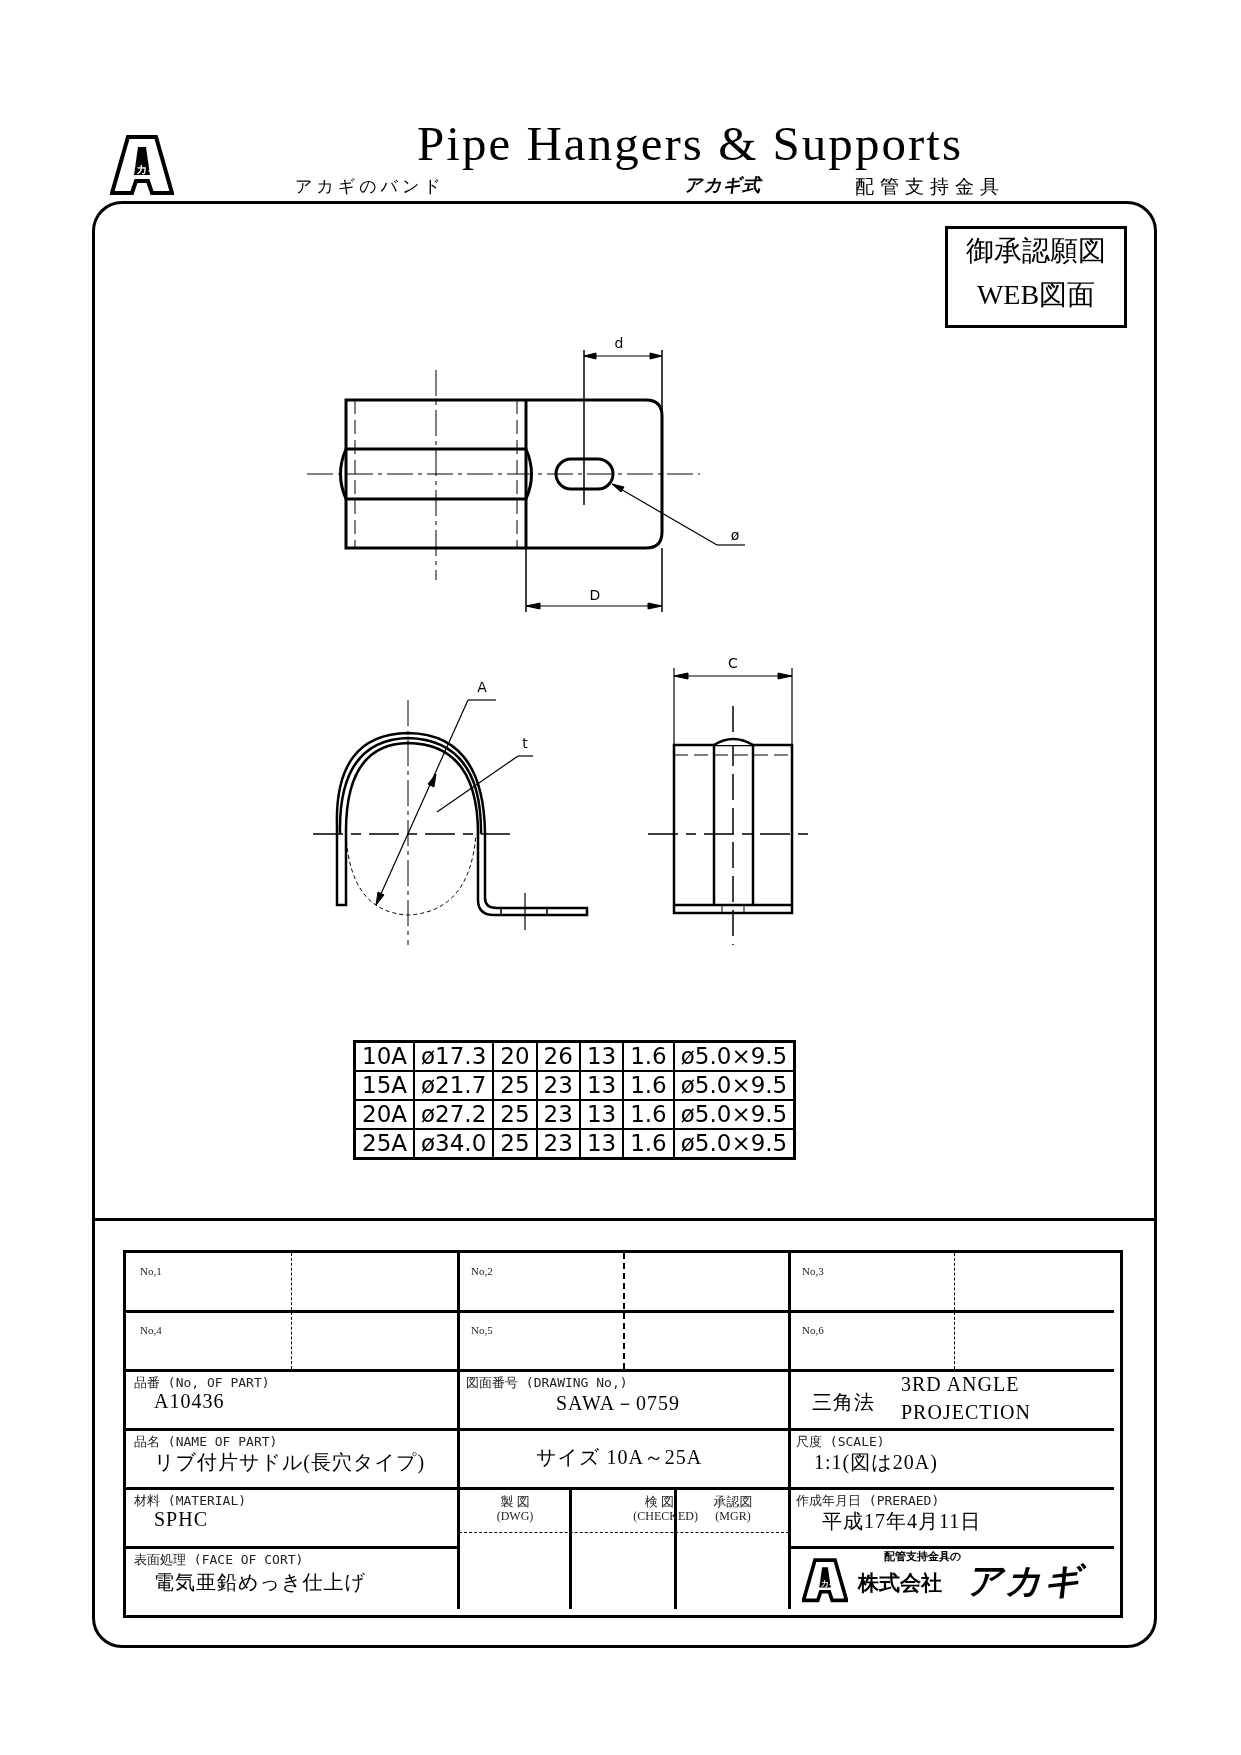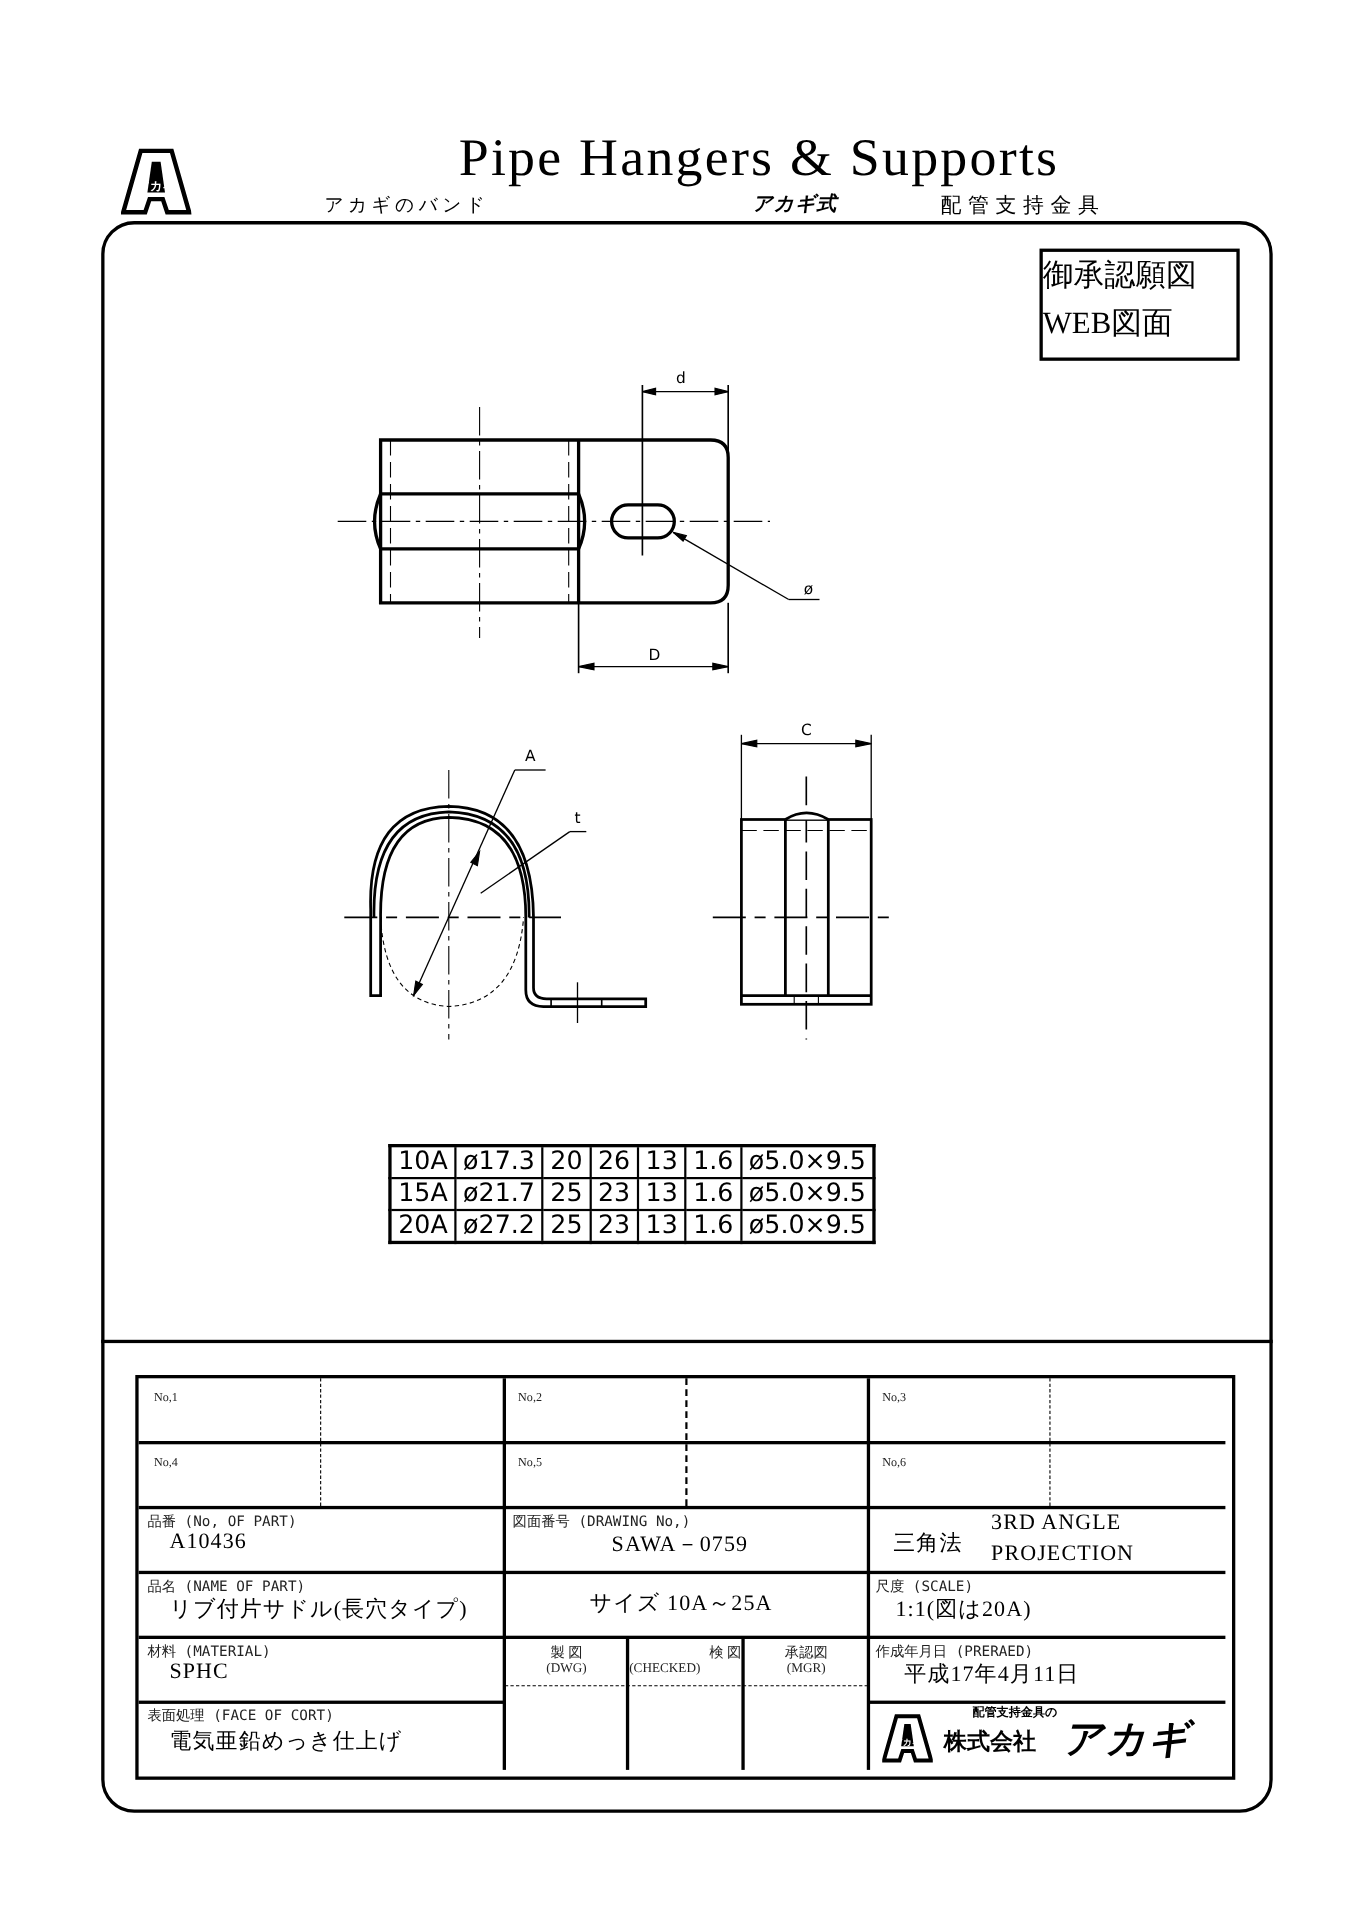--- a/index.html
+++ b/index.html
@@ -5,21 +5,21 @@
   html, body { margin:0; padding:0; background:#fff; }
   body { width:1241px; height:1755px; position:relative; overflow:hidden; font-family:"Liberation Serif", serif; color:#000; }
   .abs { position:absolute; }
   .logo { left:110px; top:135px; width:64px; height:62px; }
   .title { left:340px; top:116px; width:700px; text-align:center; font-family:"Liberation Serif", serif; font-size:48px; letter-spacing:2px; transform:scaleX(1.02); }
   .sub-left { left:295px; top:175px; font-family:"DejaVu Sans", sans-serif; font-size:17px; letter-spacing:4px; }
   .sub-brand { left:684px; top:173px; font-family:"DejaVu Sans", sans-serif; font-size:18px; font-weight:bold; font-style:italic; letter-spacing:1px; }
   .sub-right { left:855px; top:174px; font-family:"DejaVu Sans", sans-serif; font-size:19px; letter-spacing:6px; }
   .frame { left:92px; top:201px; width:1059px; height:1441px; border:3px solid #000; border-radius:30px; }
   .divider { left:92px; top:1218px; width:1065px; height:0; border-top:3px solid #000; }
-  .approval { left:945px; top:226px; width:176px; height:96px; border:3px solid #000; font-family:"Liberation Serif", serif; font-size:28px; line-height:44px; }
+  .approval { left:945px; top:226px; width:176px; height:96px; border:3px solid #000; text-align:center; font-family:"Liberation Serif", serif; font-size:28px; line-height:44px; }
   svg.drawing { position:absolute; left:0; top:0; }
   .dimlbl { font-family:"DejaVu Sans", sans-serif; font-size:14px; }
   table.spec { position:absolute; left:353px; top:1040px; border-collapse:collapse; font-family:"DejaVu Sans", sans-serif; font-size:23px; font-weight:300; }
   table.spec td, table.spec th { border:2px solid #000; padding:0 6px; height:27px; line-height:27px; text-align:center; font-weight:normal; }
   table.spec { border:3px solid #000; }
   .tb { position:absolute; left:123px; top:1250px; width:994px; height:362px; border:3px solid #000; }
   .cell { position:absolute; border-color:#000; border-style:solid; border-width:0; box-sizing:border-box; }
   .lbl { position:absolute; font-family:"DejaVu Sans Mono", monospace; font-size:13px; color:#222; white-space:nowrap; }
   .val { position:absolute; font-family:"Liberation Serif", serif; font-size:20px; white-space:nowrap; letter-spacing:1px; }
   .small { font-family:"Liberation Serif", serif; font-size:11px; color:#222; }
@@ -156,20 +156,29 @@
   </tr>
   <tr>
     <td>20A</td>
         <td>ø27.2</td>
         <td>25</td>
         <td>23</td>
         <td>13</td>
         <td>1.6</td>
         <td>ø5.0×9.5</td>
   </tr>
+  <tr>
+    <td>25A</td>
+        <td>ø34.0</td>
+        <td>25</td>
+        <td>23</td>
+        <td>13</td>
+        <td>1.6</td>
+        <td>ø5.0×9.5</td>
+  </tr>
 </tbody>
   </table>
 
 <div class="tb">
 
   <div class="cell" style="left:331px;top:0;width:3px;height:356px;background:#000"></div>
   <div class="cell" style="left:662px;top:0;width:3px;height:356px;background:#000"></div>
 
   <div class="cell" style="left:0;top:57px;width:988px;height:3px;background:#000"></div>
   <div class="cell" style="left:0;top:116px;width:988px;height:3px;background:#000"></div>
@@ -213,21 +222,21 @@
 
   <div class="lbl" style="left:8px;top:239px">材料 (MATERIAL)</div>
   <div class="val" style="left:28px;top:255px">SPHC</div>
 
   <div class="lbl" style="left:8px;top:298px">表面処理 (FACE OF CORT)</div>
   <div class="val" style="left:28px;top:316px">電気亜鉛めっき仕上げ</div>
 
   <div class="lbl small" style="left:335px;top:240px;width:108px;text-align:center;font-size:13px">製 図</div>
   <div class="lbl small" style="left:335px;top:256px;width:108px;text-align:center;font-size:12px">(DWG)</div>
   <div class="lbl small" style="left:446px;top:240px;width:102px;text-align:right;font-size:13px">検 図</div>
-  <div class="lbl small" style="left:446px;top:256px;width:126px;text-align:left;font-size:12px">(CHECKED)</div>
+  <div class="lbl small" style="left:446px;top:256px;width:126px;text-align:right;font-size:12px">(CHECKED)</div>
   <div class="lbl small" style="left:551px;top:240px;width:112px;text-align:center;font-size:13px">承認図</div>
   <div class="lbl small" style="left:551px;top:256px;width:112px;text-align:center;font-size:12px">(MGR)</div>
   <div class="cell" style="left:335px;top:282px;width:108px;height:72px"></div>
   <div class="cell" style="left:446px;top:282px;width:102px;height:72px"></div>
   <div class="cell" style="left:551px;top:282px;width:112px;height:72px"></div>
 
   <div class="lbl" style="left:670px;top:239px">作成年月日 (PRERAED)</div>
   <div class="val" style="left:696px;top:255px">平成17年4月11日</div>
 
   <div class="company" style="left:670px;top:298px;width:318px;height:58px">

